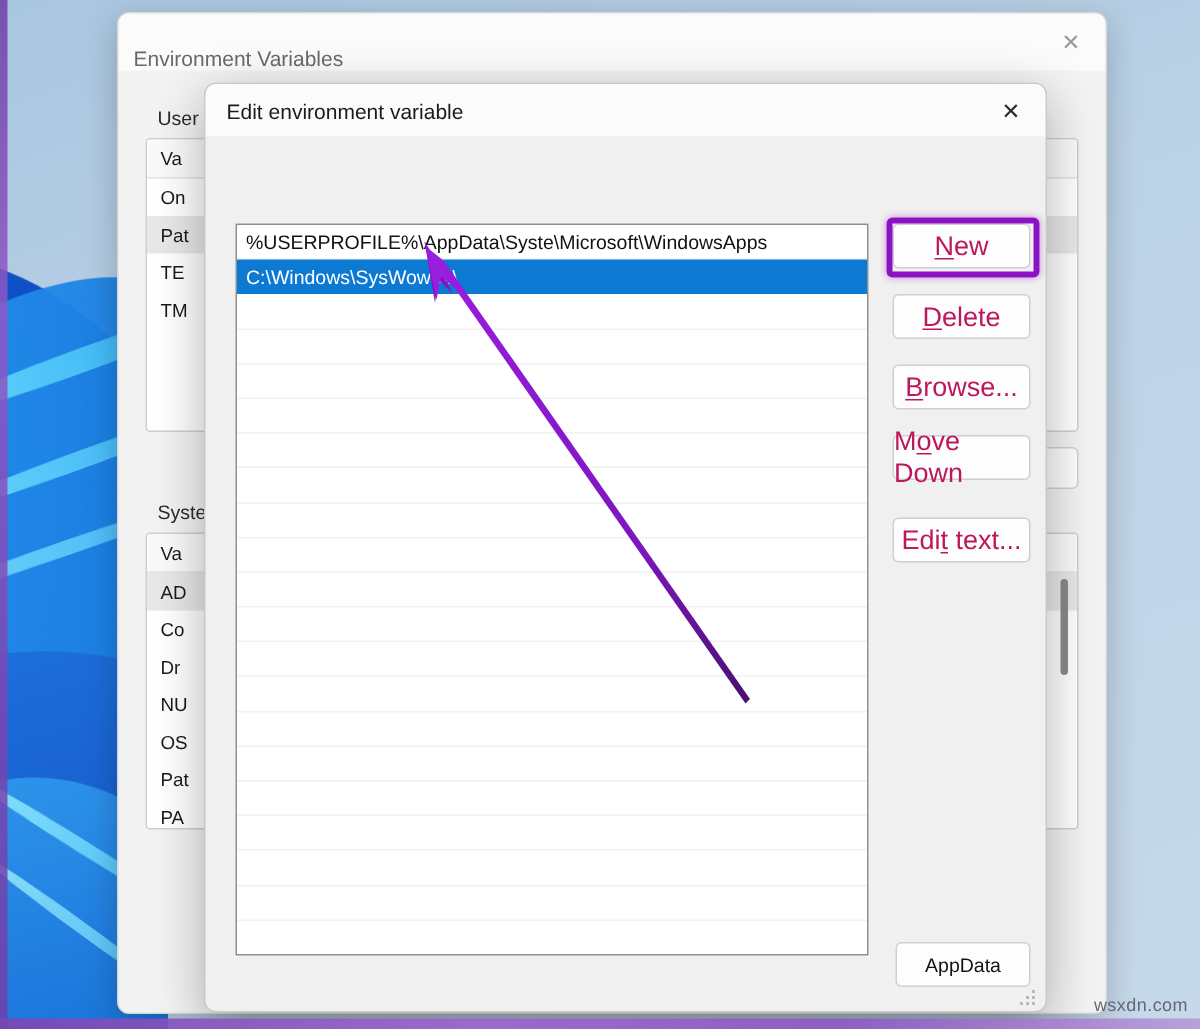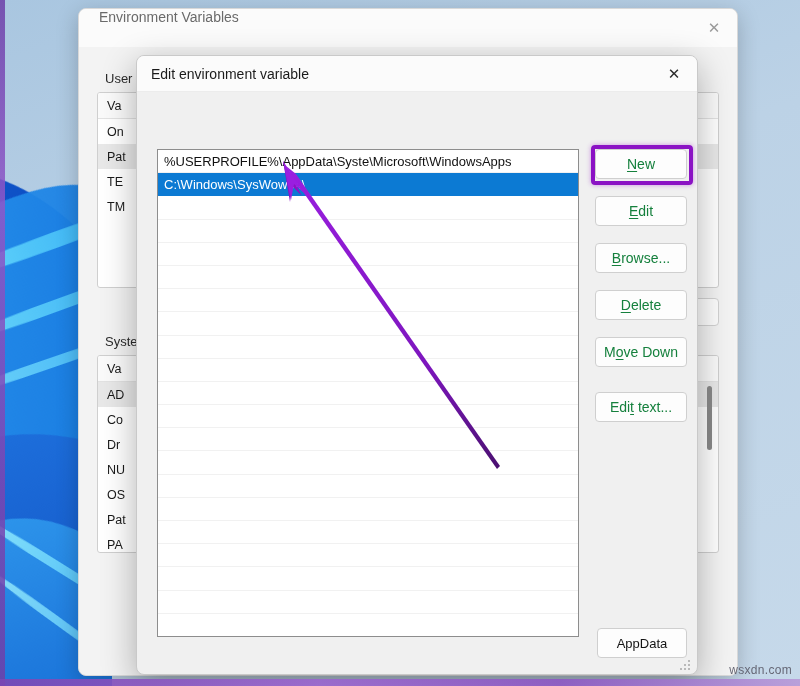--- a/index.html
+++ b/index.html
@@ -113,22 +113,22 @@
     width: 660px; height: 668px;
     background: #f3f3f3;
     border: 1px solid #d8d8d8;
     border-radius: 8px;
     box-shadow: 0 6px 22px rgba(0,0,0,.22);
     overflow: hidden;
   }
   .bgwin-title {
     height: 38px;
     background: #fbfbfb;
-    display: flex; align-items: flex-start;
-    padding-left: 20px;
+    display: flex; align-items: flex-end;
+    padding-left: 10px;
     position: relative;
   }
   .bgwin-title-text {
     font-size: 14px;
     color: #6a6a6a;
   }
   .bgwin-close {
     position: absolute; right: 0; top: 0;
     width: 46px; height: 38px;
     display: flex; align-items: center; justify-content: center;
@@ -234,21 +234,21 @@
   .side-buttons {
     position: absolute;
     left: 458px; top: 57px;
     width: 92px;
   }
   .side-btn {
     width: 92px; height: 30px;
     background: #fdfdfd;
     border: 1px solid #cfcfcf;
     border-radius: 4px;
-    font-size: 14px; color: #15803d;
+    font-size: 18px; color: #be185d;
     display: flex; align-items: center; justify-content: center;
     margin-bottom: 17px;
   }
   .side-btn.gap-lg { margin-top: 25px; }
   .side-btn u { text-underline-offset: 2px; }
 
   .new-highlight {
     position: absolute;
     left: 454px; top: 53px;
     width: 102px; height: 40px;
@@ -390,27 +390,24 @@
         <div class="path-row empty">&nbsp;</div>
         <div class="path-row empty">&nbsp;</div>
         <div class="path-row empty">&nbsp;</div>
       </div>
 
       <div class="side-buttons">
         <div class="side-btn">
           <span><u>N</u>ew</span>
         </div>
         <div class="side-btn">
-          <span><u>E</u>dit</span>
+          <span><u>D</u>elete</span>
         </div>
         <div class="side-btn">
           <span><u>B</u>rowse...</span>
-        </div>
-        <div class="side-btn">
-          <span><u>D</u>elete</span>
         </div>
         <div class="side-btn">
           <span>M<u>o</u>ve Down</span>
         </div>
         <div class="side-btn gap-lg">
           <span>Edi<u>t</u> text...</span>
         </div>
       </div>
 
       <div class="new-highlight"></div>

